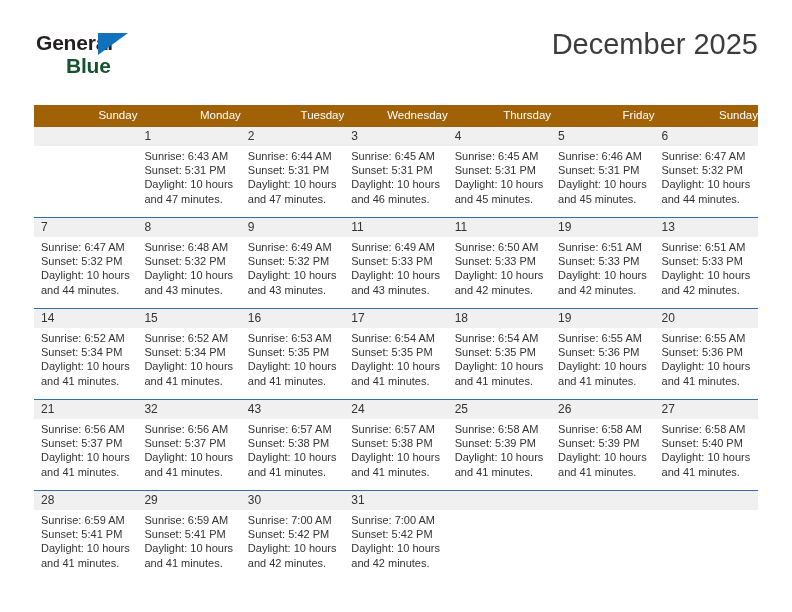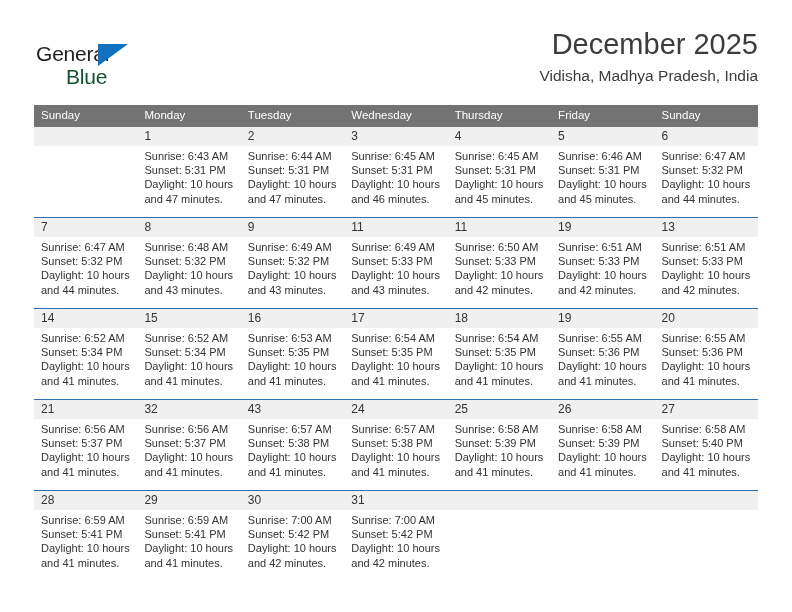--- a/index.html
+++ b/index.html
@@ -26,23 +26,24 @@
   .header {
     position: absolute;
     left: 34px;
     top: 26px;
     right: 34px;
     height: 72px;
   }
   .logo {
     position: absolute;
     left: 2px;
-    top: 16px;
+    top: 5px;
     width: 130px;
     height: 56px;
+    font-weight: bold;
   }
   .logo-general {
     position: absolute;
     left: 0;
     top: 0;
     font-size: 21px;
     color: #231f20;
     letter-spacing: -0.2px;
     font-family: "Liberation Sans", sans-serif;
   }
@@ -69,21 +70,21 @@
     top: 25px;
     width: 2px;
     height: 20px;
     background: #ffffff;
   }
 
   .title-block {
     position: absolute;
     right: 0;
     top: 0;
-    text-align: right;
+    text-align: left;
   }
   .cal-title {
     font-size: 29px;
     color: #3c3c3c;
     line-height: 36px;
     letter-spacing: 0px;
     white-space: nowrap;
   }
   .cal-subtitle {
     font-size: 15.5px;
@@ -98,25 +99,25 @@
     position: absolute;
     left: 34px;
     top: 105px;
     width: 724px;
     border-collapse: collapse;
     table-layout: fixed;
   }
   .calendar col { width: 103.43px; }
 
   .dow-row th {
-    background: #737373;
+    background: #a16207;
     color: #ffffff;
     font-size: 11.5px;
     font-weight: normal;
-    text-align: left;
+    text-align: right;
     padding: 4px 0 5px 7px;
     height: 11px;
     line-height: 13px;
     border: none;
   }
 
   .week-row td {
     vertical-align: top;
     padding: 0;
     border: none;
@@ -161,21 +162,20 @@
 
     <div class="logo">
       <span class="logo-general">General</span>
       <span class="logo-tri"></span>
       <span class="logo-bar"></span>
       <span class="logo-blue">Blue</span>
     </div>
 
     <div class="title-block">
       <div class="cal-title">December 2025</div>
-      <div class="cal-subtitle">Vidisha, Madhya Pradesh, India</div>
     </div>
 
   </div>
 
   <table class="calendar">
     <colgroup>
       <col>
         <col>
         <col>
         <col>

